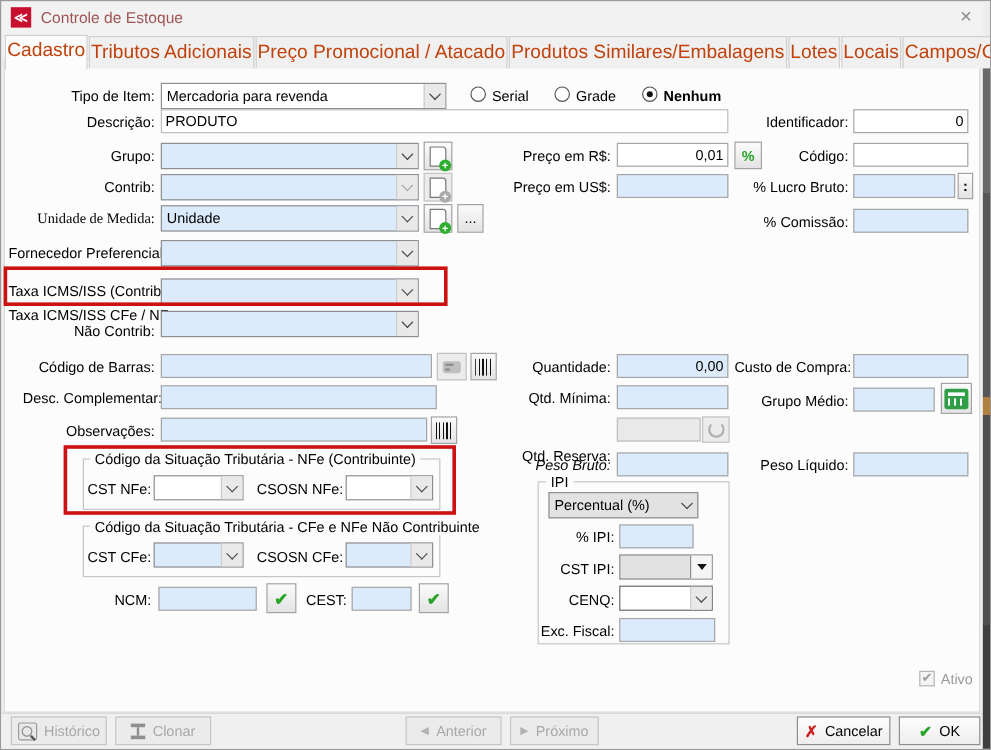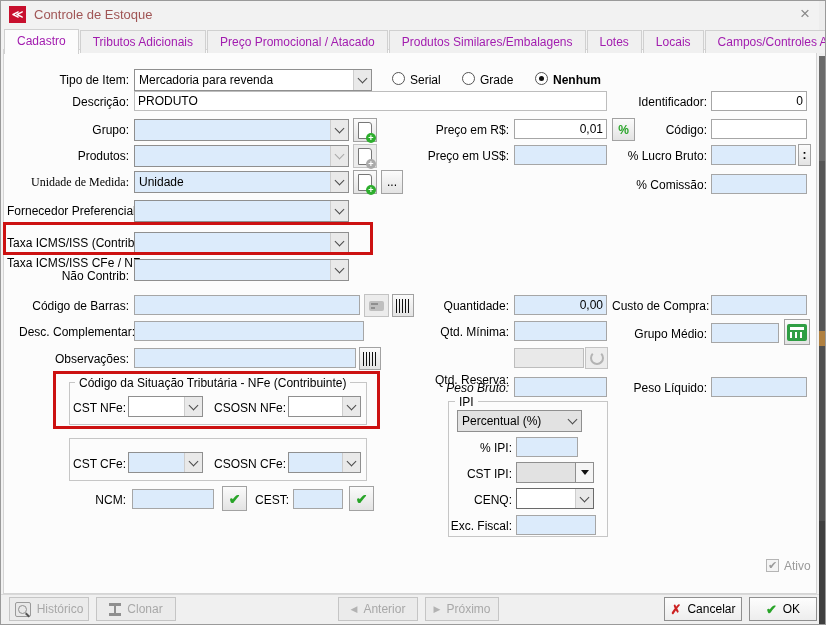--- a/index.html
+++ b/index.html
@@ -47,22 +47,22 @@
   .redrect{position:absolute;border:3px solid #cc1111;box-sizing:border-box;z-index:6;pointer-events:none;}
   .radio{position:absolute;width:13px;height:13px;border:1px solid #555;border-radius:50%;
          background:#fff;box-sizing:border-box;display:flex;align-items:center;justify-content:center;}
   .radio .dot{width:5px;height:5px;border-radius:50%;background:#111;}
   .cb{position:absolute;width:13px;height:13px;border:1px solid #b5b5b5;background:#f4f4f4;
       box-sizing:border-box;color:#9b9b9b;font-size:11px;line-height:11px;text-align:center;}
   .btn{position:absolute;height:24px;display:flex;align-items:center;justify-content:center;gap:6px;
        border:1px solid #8f8f8f;background:linear-gradient(#fdfdfd,#ededed);font-size:12px;box-sizing:border-box;}
   .btn.dis{color:#a8a8a8;border-color:#c5c5c5;background:#ebebeb;}
   .tabs{position:absolute;left:3px;top:27px;display:flex;align-items:flex-end;z-index:3;}
-  .tab{font-size:12px;padding:4px 12px;background:#f0f0f0;border:1px solid #d0d0d0;border-bottom:none;
-       margin-right:1px;color:#a21caf;white-space:nowrap;}
+  .tab{font-size:16px;padding:4px 1px;background:#f0f0f0;border:1px solid #d0d0d0;border-bottom:none;
+       margin-right:1px;color:#c2410c;white-space:nowrap;}
   .tab.active{background:#fcfcfc;position:relative;top:1px;padding-bottom:6px;z-index:4;}
   .page{position:absolute;left:2px;top:48px;width:814px;height:545px;background:#fcfcfc;
         border:1px solid #d5d5d5;box-sizing:border-box;}
   .bbar{position:absolute;left:0;top:593px;width:818px;height:32px;background:#f0f0f0;border-top:1px solid #d9d9d9;}
   .titlebar-title{position:absolute;left:33px;top:6px;font-size:13px;color:#a05555;}
   .appicon{position:absolute;left:8px;top:5px;width:17px;height:17px;background:#c8102e;color:#fff;
            font-size:11px;font-weight:bold;display:flex;align-items:center;justify-content:center;}
   .closex{position:absolute;left:793px;top:2px;width:22px;height:22px;color:#8a8a8a;font-size:17px;
           display:flex;align-items:center;justify-content:center;}
   .rstrip{position:absolute;left:818px;top:0;width:8px;height:625px;
@@ -132,21 +132,21 @@
       </span>
   </div>
   <span class="lbl" style="left:418px;top:122px;width:90px;">Preço em R$:</span>
   <input class="inp r" style="left: 513px; top: 118px; width: 93px;" value="0,01">
   <div class="ibtn" style="left:611px;top:117px;width:23px;height:23px;">
     <span class="grn">%</span>
   </div>
   <span class="lbl" style="left:616px;top:122px;width:90px;">Código:</span>
   <input class="inp" style="left: 710px; top: 118px; width: 96px;" value="">
 
-  <span class="lbl" style="left:28px;top:148px;width:100px;">Produtos:</span>
+  <span class="lbl" style="left:28px;top:148px;width:100px;">Contrib:</span>
   <div class="combo blue disabled" style="left:133px;top:144px;width:215px;">
     <span class="val"></span>
     <span class="arw">
         <span class="chev"></span>
       </span>
   </div>
   <div class="ibtn dis" style="left:352px;top:143px;width:24px;height:24px;">
     <span class="doc gray">
         <span class="plus">+</span>
       </span>
@@ -254,20 +254,21 @@
   <span class="lbl" style="left:213px;top:400px;width:70px;">CSOSN NFe:</span>
   <div class="combo" style="left:287px;top:395px;width:73px;height:21px;">
     <span class="val"></span>
     <span class="arw">
         <span class="chev"></span>
       </span>
   </div>
   <div class="redrect" style="left:52px;top:370px;width:327px;height:58px;"></div>
 
   <div class="fieldset" style="left:68px;top:437px;width:298px;height:43px;"></div>
+  <span class="legend" style="left:74px;top:431px;">Código da Situação Tributária - CFe e NFe Não Contribuinte</span>
   <span class="lbl" style="left:72px;top:456px;width:50px;">CST CFe:</span>
   <div class="combo blue" style="left:127px;top:451px;width:75px;height:21px;">
     <span class="val"></span>
     <span class="arw">
         <span class="chev"></span>
       </span>
   </div>
   <span class="lbl" style="left:213px;top:456px;width:70px;">CSOSN CFe:</span>
   <div class="combo blue" style="left:287px;top:451px;width:73px;height:21px;">
     <span class="val"></span>

